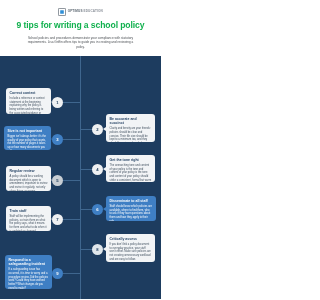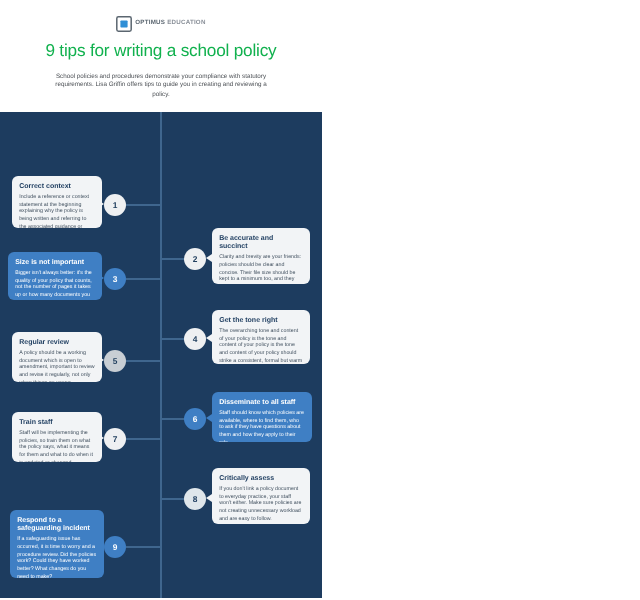--- a/index.html
+++ b/index.html
@@ -37,21 +37,21 @@
     font-size: 3.1px;
     letter-spacing: 0.12px;
     color: #8a9099;
     font-weight: 700;
     white-space: nowrap;
     line-height: 1;
   }
   .logo-text .b { color: #5b6670; }
   .title {
     font-size: 8.6px;
-    font-weight: 400;
+    font-weight: 700;
     color: #11b14e;
     line-height: 1.12;
     letter-spacing: -0.1px;
     margin-bottom: 5px;
     white-space: nowrap;
   }
   .subtitle {
     font-size: 3.15px;
     line-height: 1.52;
     color: #4c5055;

